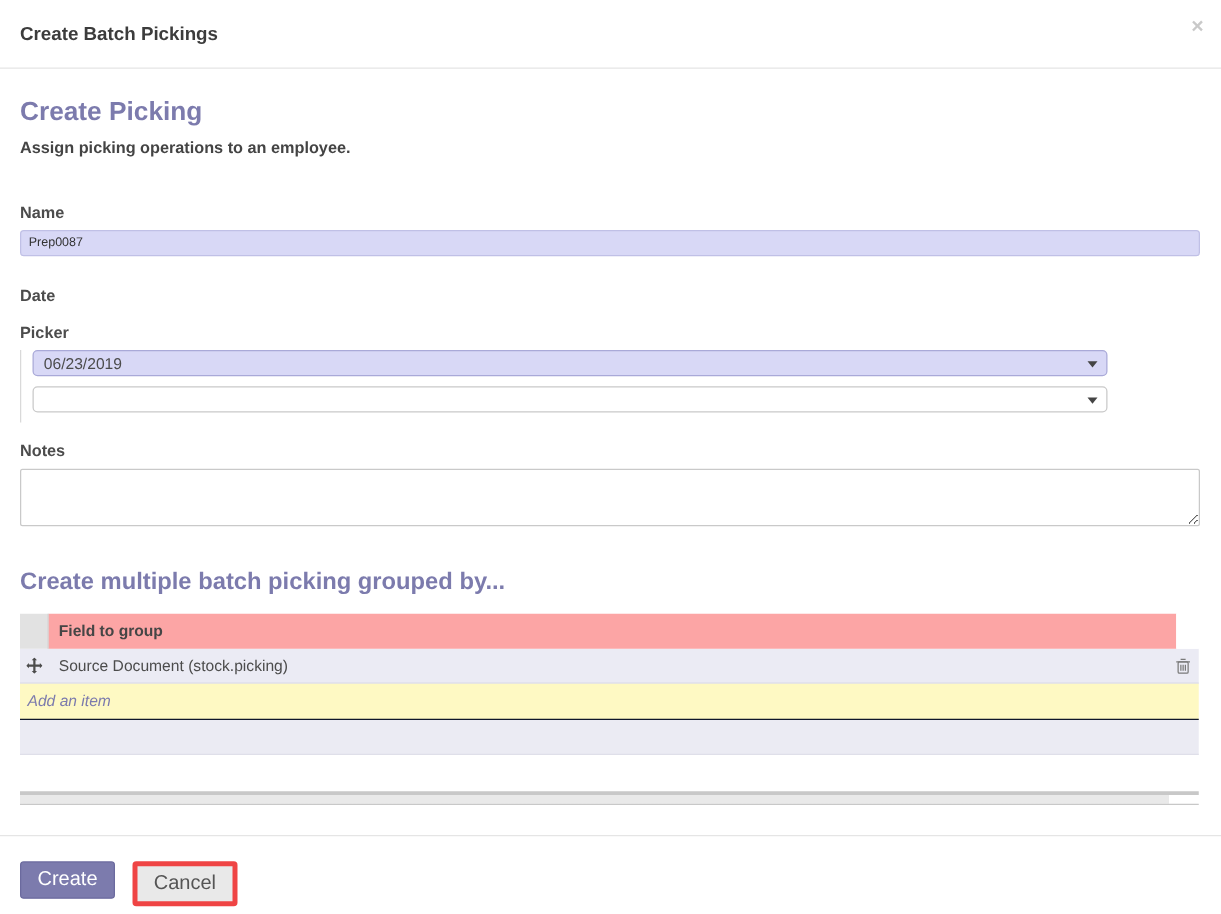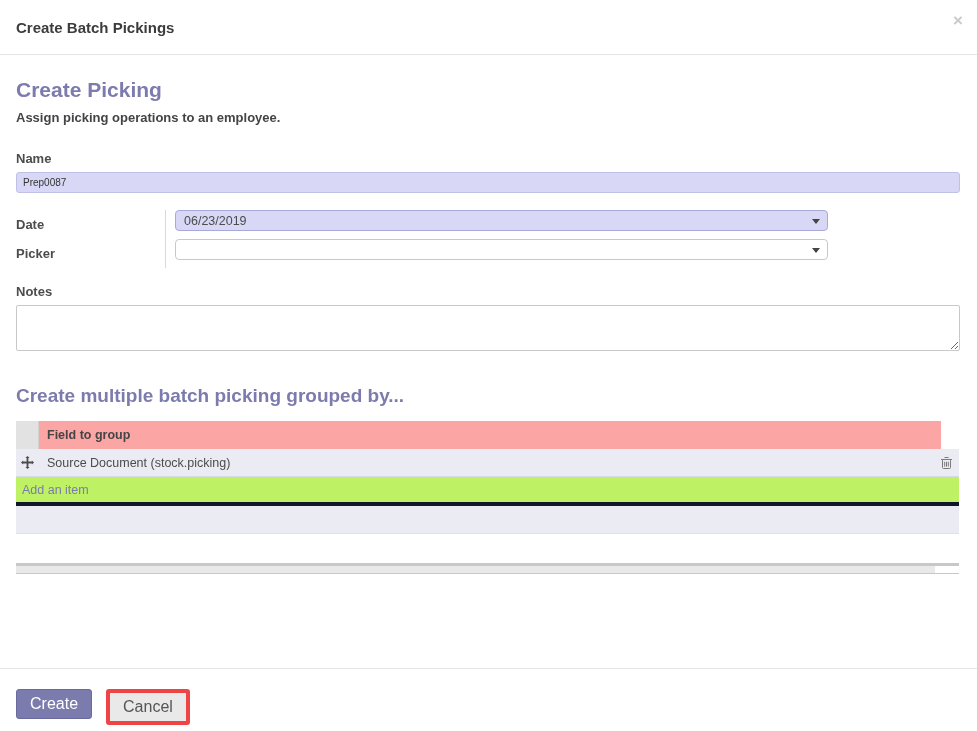--- a/index.html
+++ b/index.html
@@ -11,29 +11,29 @@
   .modal-title { font-size:15px; font-weight:bold; color:#3c3c3c; }
   .close-btn { position:absolute; right:14px; top:12px; font-size:17px; font-weight:bold; color:#c9c9c9; background:none; border:none; cursor:pointer; line-height:1; font-family:"Liberation Sans", sans-serif; }
 
   
   .modal-body { flex:1 1 auto; overflow:hidden; padding:22px 17px 0 16px; }
   h1.form-heading { font-size:21px; font-weight:bold; color:#7c7bad; line-height:1.2; }
   .subheading { margin-top:8px; font-size:13px; font-weight:bold; color:#444; }
 
   .field-label { font-size:13px; font-weight:bold; color:#4c4c4c; }
 
-  .name-block { margin-top:24px; }
+  .name-block { margin-top:36px; }
   .name-input { display:block; margin-top:5px; width:944px; height:21px; background:#d8d8f6; border:1px solid #c0c0e6; border-radius:3px; padding:0 6px; font-size:10px; color:#333; font-family:"Liberation Sans", sans-serif; }
 
   
-  .hgroup { margin-top:17px; display:flex; }
+  .hgroup { margin-top:17px; display:flex;flex-direction:column; }
   .hgroup .labels-col { width:149px; flex:0 0 auto; }
   .hgroup .fields-col { border-left:1px solid #d9d9d9; padding-left:9px; flex:0 0 auto; }
   .lbl-row { height:29px; display:flex; align-items:center; }
-  .selectbox { width:653px; height:21px; margin-bottom:8px; border-radius:4px; display:flex; align-items:center; padding:0 8px; font-size:12.5px; position:relative; cursor:pointer; }
+  .selectbox { width:860px; height:21px; margin-bottom:8px; border-radius:4px; display:flex; align-items:center; padding:0 8px; font-size:12.5px; position:relative; cursor:pointer; }
   .selectbox.lavender { background:#d8d8f6; border:1px solid #a9a9d8; }
   .selectbox.white { background:#fff; border:1px solid #c9c9c9; }
   .caret { position:absolute; right:7px; top:8px; width:0; height:0; border-left:4px solid transparent; border-right:4px solid transparent; border-top:5px solid #444; }
 
   .notes-block { margin-top:14px; }
   .notes-area { display:block; margin-top:5px; width:944px; height:46px; border:1px solid #c9c9c9; border-radius:2px; resize:both; font-family:"Liberation Sans", sans-serif; font-size:12.5px; padding:3px 5px; color:#333; }
 
   
   .cbgroup { margin-top:16px; display:flex; }
   .cbgroup .labels-col { width:149px; flex:0 0 auto; padding-top:2px; }
@@ -46,21 +46,21 @@
   h2.section-heading { margin-top:34px; font-size:19px; font-weight:bold; color:#7c7bad; }
   .gtable { margin-top:14px; width:943px; font-size:12.5px; }
   .g-head { display:flex; height:28px; }
   .g-head .hcell-handle { width:23px; background:#e2e2e2; border-right:1px solid #d2d2d2; }
   .g-head .hcell-main { width:902px; background:#fca5a5; display:flex; align-items:center; padding-left:8px; font-weight:bold; color:#454545; }
   .g-head .hcell-trash { flex:1; background:#fff; }
   .g-row { display:flex; height:28px; background:#ebebf4; border-bottom:1px solid #d9d9e6; align-items:center; cursor:pointer; }
   .g-row .cell-handle { width:23px; display:flex; justify-content:center; align-items:center; cursor:move; }
   .g-row .cell-main { flex:1; padding-left:8px; color:#4c4c4c; }
   .g-row .cell-trash { width:26px; display:flex; justify-content:center; align-items:center; cursor:pointer; }
-  .g-addrow { height:29px; display:flex; align-items:center; border-bottom:4px solid #0f172a; background:#bef264; padding-left:6px; }
+  .g-addrow { height:29px; display:flex; align-items:center; border-bottom:1px solid #0f172a; background:#fef9c3; padding-left:6px;font-style:italic; }
   .add-link { color:#7c7bad; font-size:12.5px; text-decoration:none; cursor:pointer; }
   .g-emptyrow { height:28px; background:#ebebf3; border-bottom:1px solid #dfdfe9; }
   .g-footstrip { margin-top:29px; height:11px; border-top:3px solid #c8c8c8; border-bottom:1px solid #c8c8c8; background:linear-gradient(to right, #e9e9e9 calc(100% - 24px), #ffffff calc(100% - 24px)); }
 
   
   .modal-footer { flex:0 0 auto; height:63px; border-top:1px solid #e5e5e5; padding:20px 16px 0 16px; display:flex; gap:14px; align-items:flex-start; }
   .btn { font-family:"Liberation Sans", sans-serif; font-size:16px; border-radius:3px; padding:5px 13px; cursor:pointer; line-height:1.15; }
   .btn-create { background:#7c7bad; border:1px solid #6b6a9e; color:#fff; }
   .btn-cancel { background:#e9e9e9; border:4px solid #ef4444; color:#555; }
 </style>

